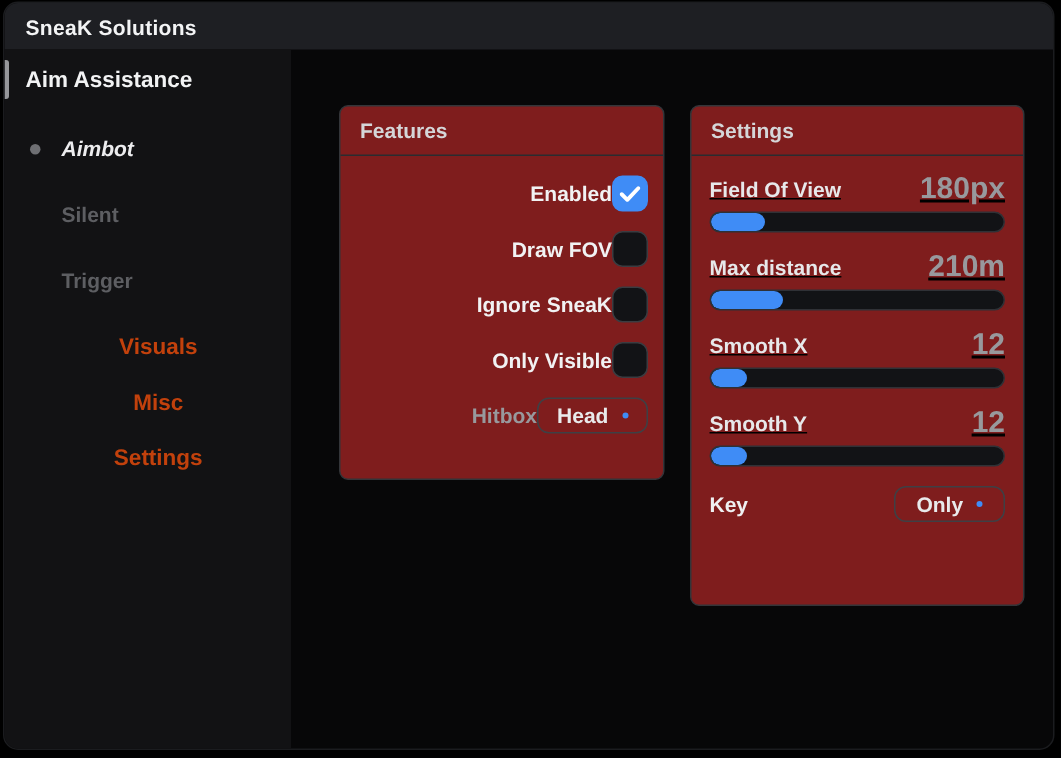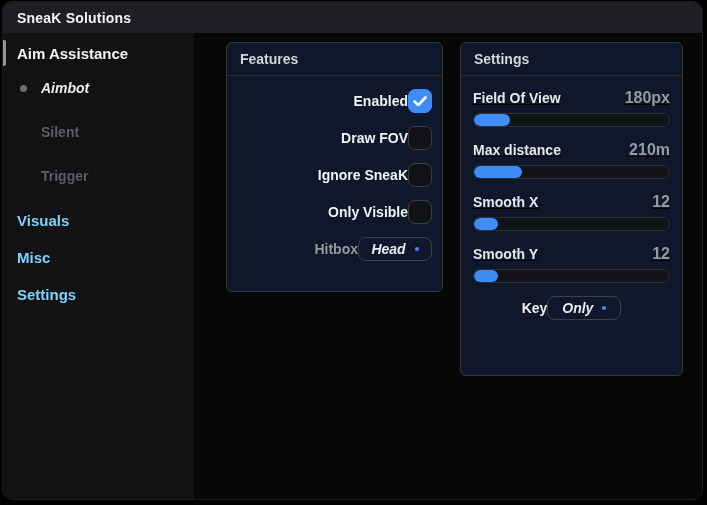--- a/index.html
+++ b/index.html
@@ -18,37 +18,37 @@
   }
   .titlebar .title { color: #f3f4f5; font-size: 14px; font-weight: 700; letter-spacing: .2px; }
 
   .main { display: flex; height: 468px; }
 
   
   .sidebar { width: 191px; background: #121214; padding-top: 8px; position: relative; flex-shrink: 0; }
   .nav-item { height: 24px; display: flex; align-items: center; font-size: 15px; font-weight: 700; cursor: default; position: relative; }
   .nav-top { padding-left: 14px; }
   .nav-sub { padding-left: 38px; font-size: 14px; }
-  .nav-active-section { color: #f2f3f4; margin-bottom: 11px; }
+  .nav-active-section { color: #f2f3f4; margin-bottom: 22px; }
   .nav-active-section .indicator {
     position: absolute; left: 0; top: -1px; width: 3px; height: 26px;
     background: #96979b; border-radius: 0 2px 2px 0;
   }
   .nav-sub-active { color: #ededef; margin-bottom: 20px; font-style: italic; }
   .nav-sub-dim { color: #5d5e62; margin-bottom: 20px; }
-  .nav-mid { color: #7dd3fc; margin-bottom: 13px; }
+  .nav-mid { color: #c2410c; margin-bottom: 13px; justify-content: center; }
   .bullet {
     position: absolute; left: 17px; top: 9px; width: 7px; height: 7px;
     border-radius: 50%; background: #6e6f73;
   }
 
   
   .content { flex: 1; padding: 9px 0 0 32px; display: flex; gap: 17px; align-items: flex-start; }
 
-  .panel { background: #0f172a; border: 1px solid #333539; border-radius: 6px; }
+  .panel { background: #7f1d1d; border: 1px solid #333539; border-radius: 6px; margin-top: 28px; }
   .panel-header {
     height: 33px; display: flex; align-items: center; padding: 0 13px;
     border-bottom: 1px solid #2a2c30;
   }
   .panel-header span { color: #d5d6d8; font-size: 14px; font-weight: 700; }
 
   .panel-features { width: 217px; }
   .features-body { padding: 13px 10px 30px 13px; }
   .feature-row { height: 24px; display: flex; align-items: center; justify-content: flex-end; margin-bottom: 13px; }
   .feature-row:last-child { margin-bottom: 0; }
@@ -60,38 +60,38 @@
     background: #121316; border: 1px solid #3a3c41;
     display: flex; align-items: center; justify-content: center;
   }
   .checkbox.checked { background: #3f8cf6; border-color: #3f8cf6; }
   .checkbox svg { display: none; }
   .checkbox.checked svg { display: block; }
 
   .dropdown {
     height: 24px; min-width: 74px; border: 1px solid #3e4045; border-radius: 8px;
     display: flex; align-items: center; justify-content: center; gap: 9px;
-    padding: 2px 9px; cursor: pointer; background: transparent; font-style: italic;
+    padding: 2px 9px; cursor: pointer; background: transparent;
   }
   .dropdown .dd-value { color: #e9eaeb; font-size: 14px; font-weight: 700; }
   .dropdown .dd-dot { width: 4px; height: 4px; border-radius: 50%; background: #3f8cf6; }
 
   .panel-settings { width: 223px; }
   .settings-body { padding: 11px 12px 55px; }
   .slider-group { margin-bottom: 12px; }
   .slider-labels { height: 22px; display: flex; align-items: center; justify-content: space-between; text-decoration: underline; }
   .slider-name { color: #e7e8ea; font-size: 14px; font-weight: 700; }
-  .slider-value { color: #98999d; font-size: 16px; font-weight: 700; }
+  .slider-value { color: #98999d; font-size: 20px; font-weight: 700; }
   .slider-track {
     margin-top: 4px; height: 14px; border-radius: 7px;
     background: #121316; border: 1px solid #2f3136; overflow: hidden; cursor: pointer;
   }
   .slider-fill { height: 100%; background: #3f8cf6; border-radius: 7px; }
 
-  .key-row { margin-top: 9px; height: 25px; display: flex; align-items: center; justify-content: center; }
+  .key-row { margin-top: 9px; height: 25px; display: flex; align-items: center; justify-content: space-between; }
   .key-label { color: #eff0f1; font-size: 14px; font-weight: 700; }
 </style>
 </head>
 <body>
 
 <div class="window">
 
   <div class="titlebar">
     <span class="title">SneaK Solutions</span>
   </div>

